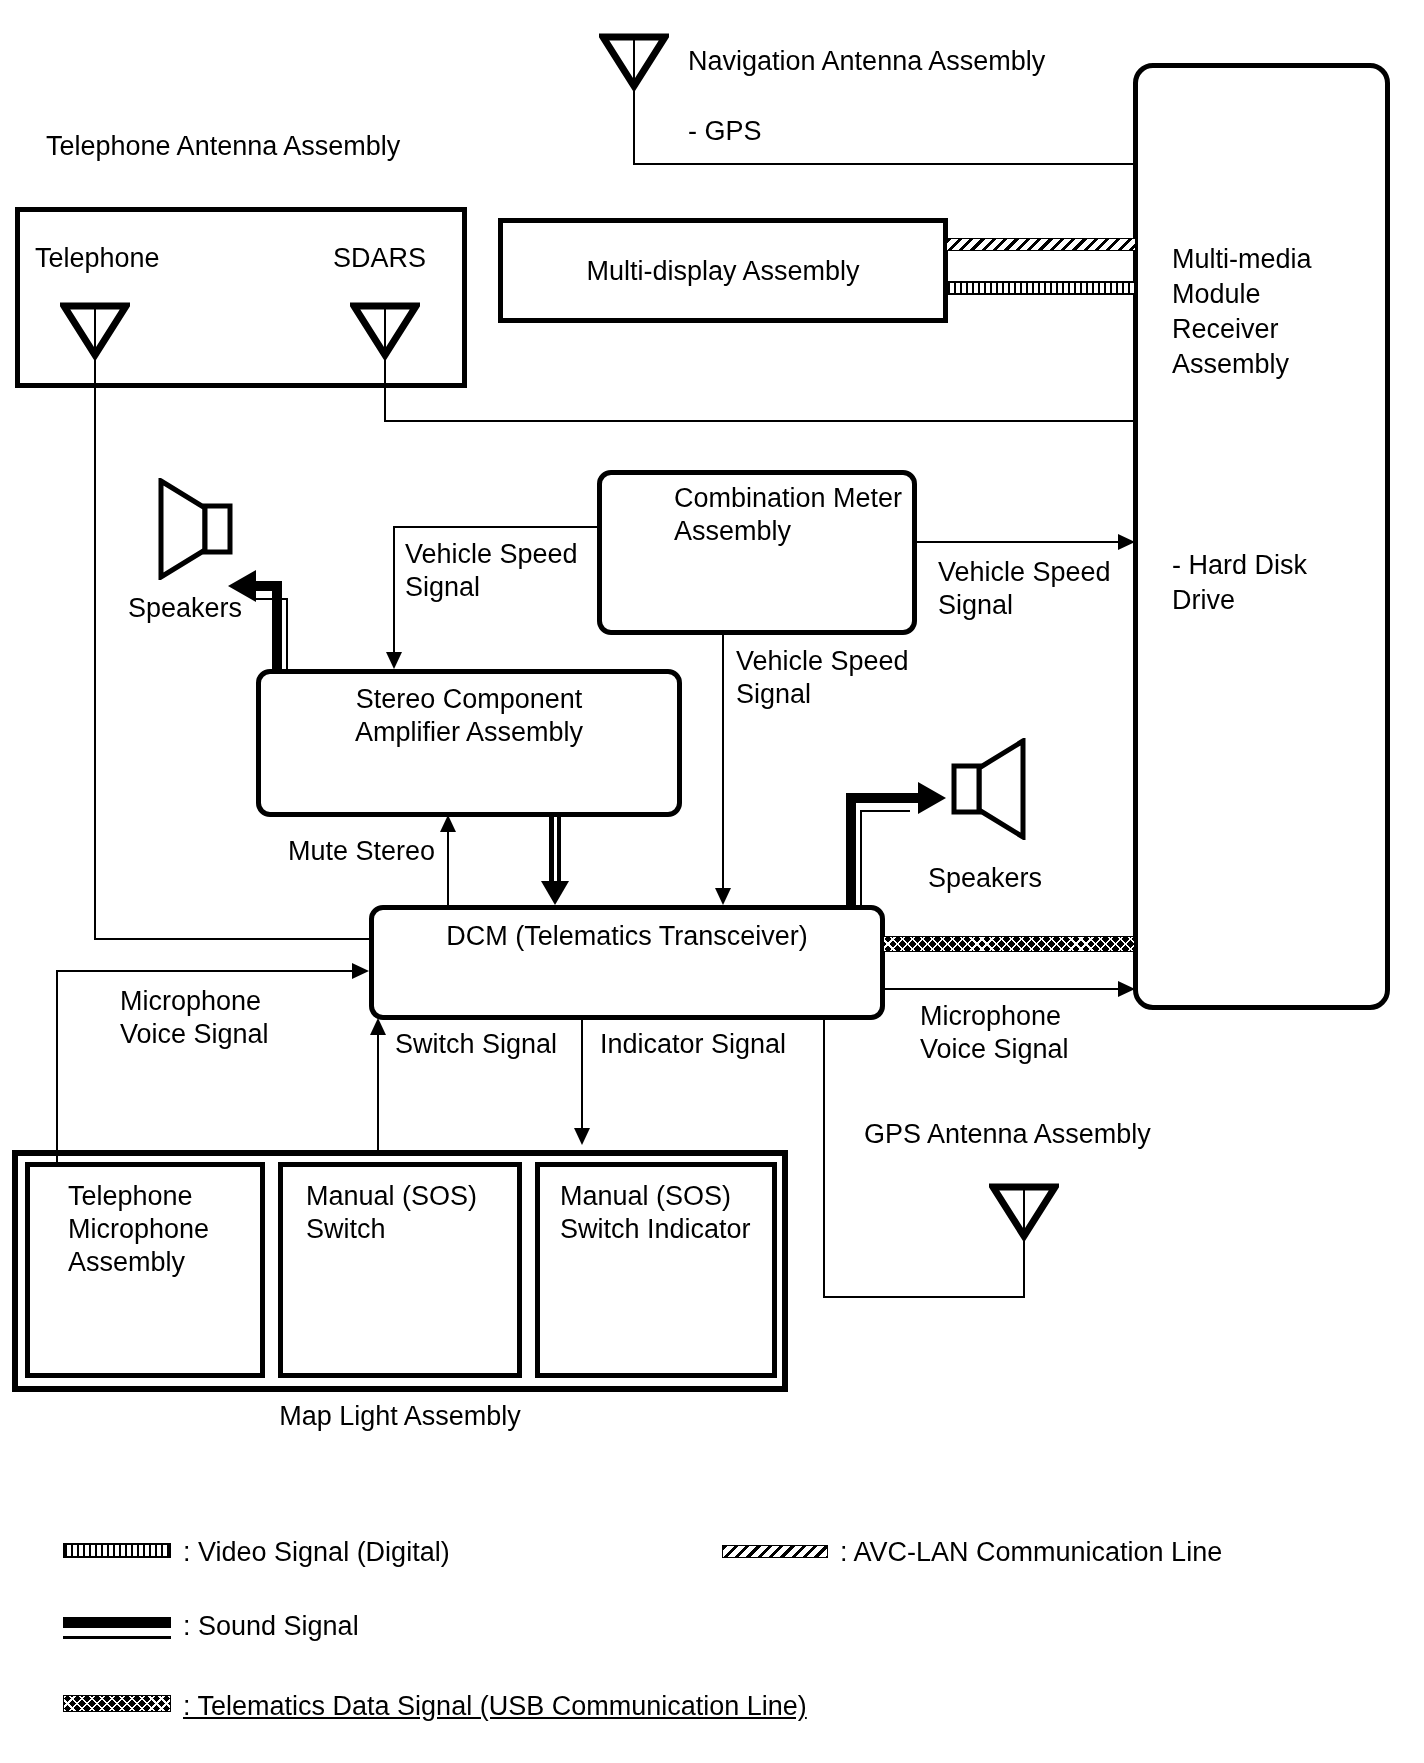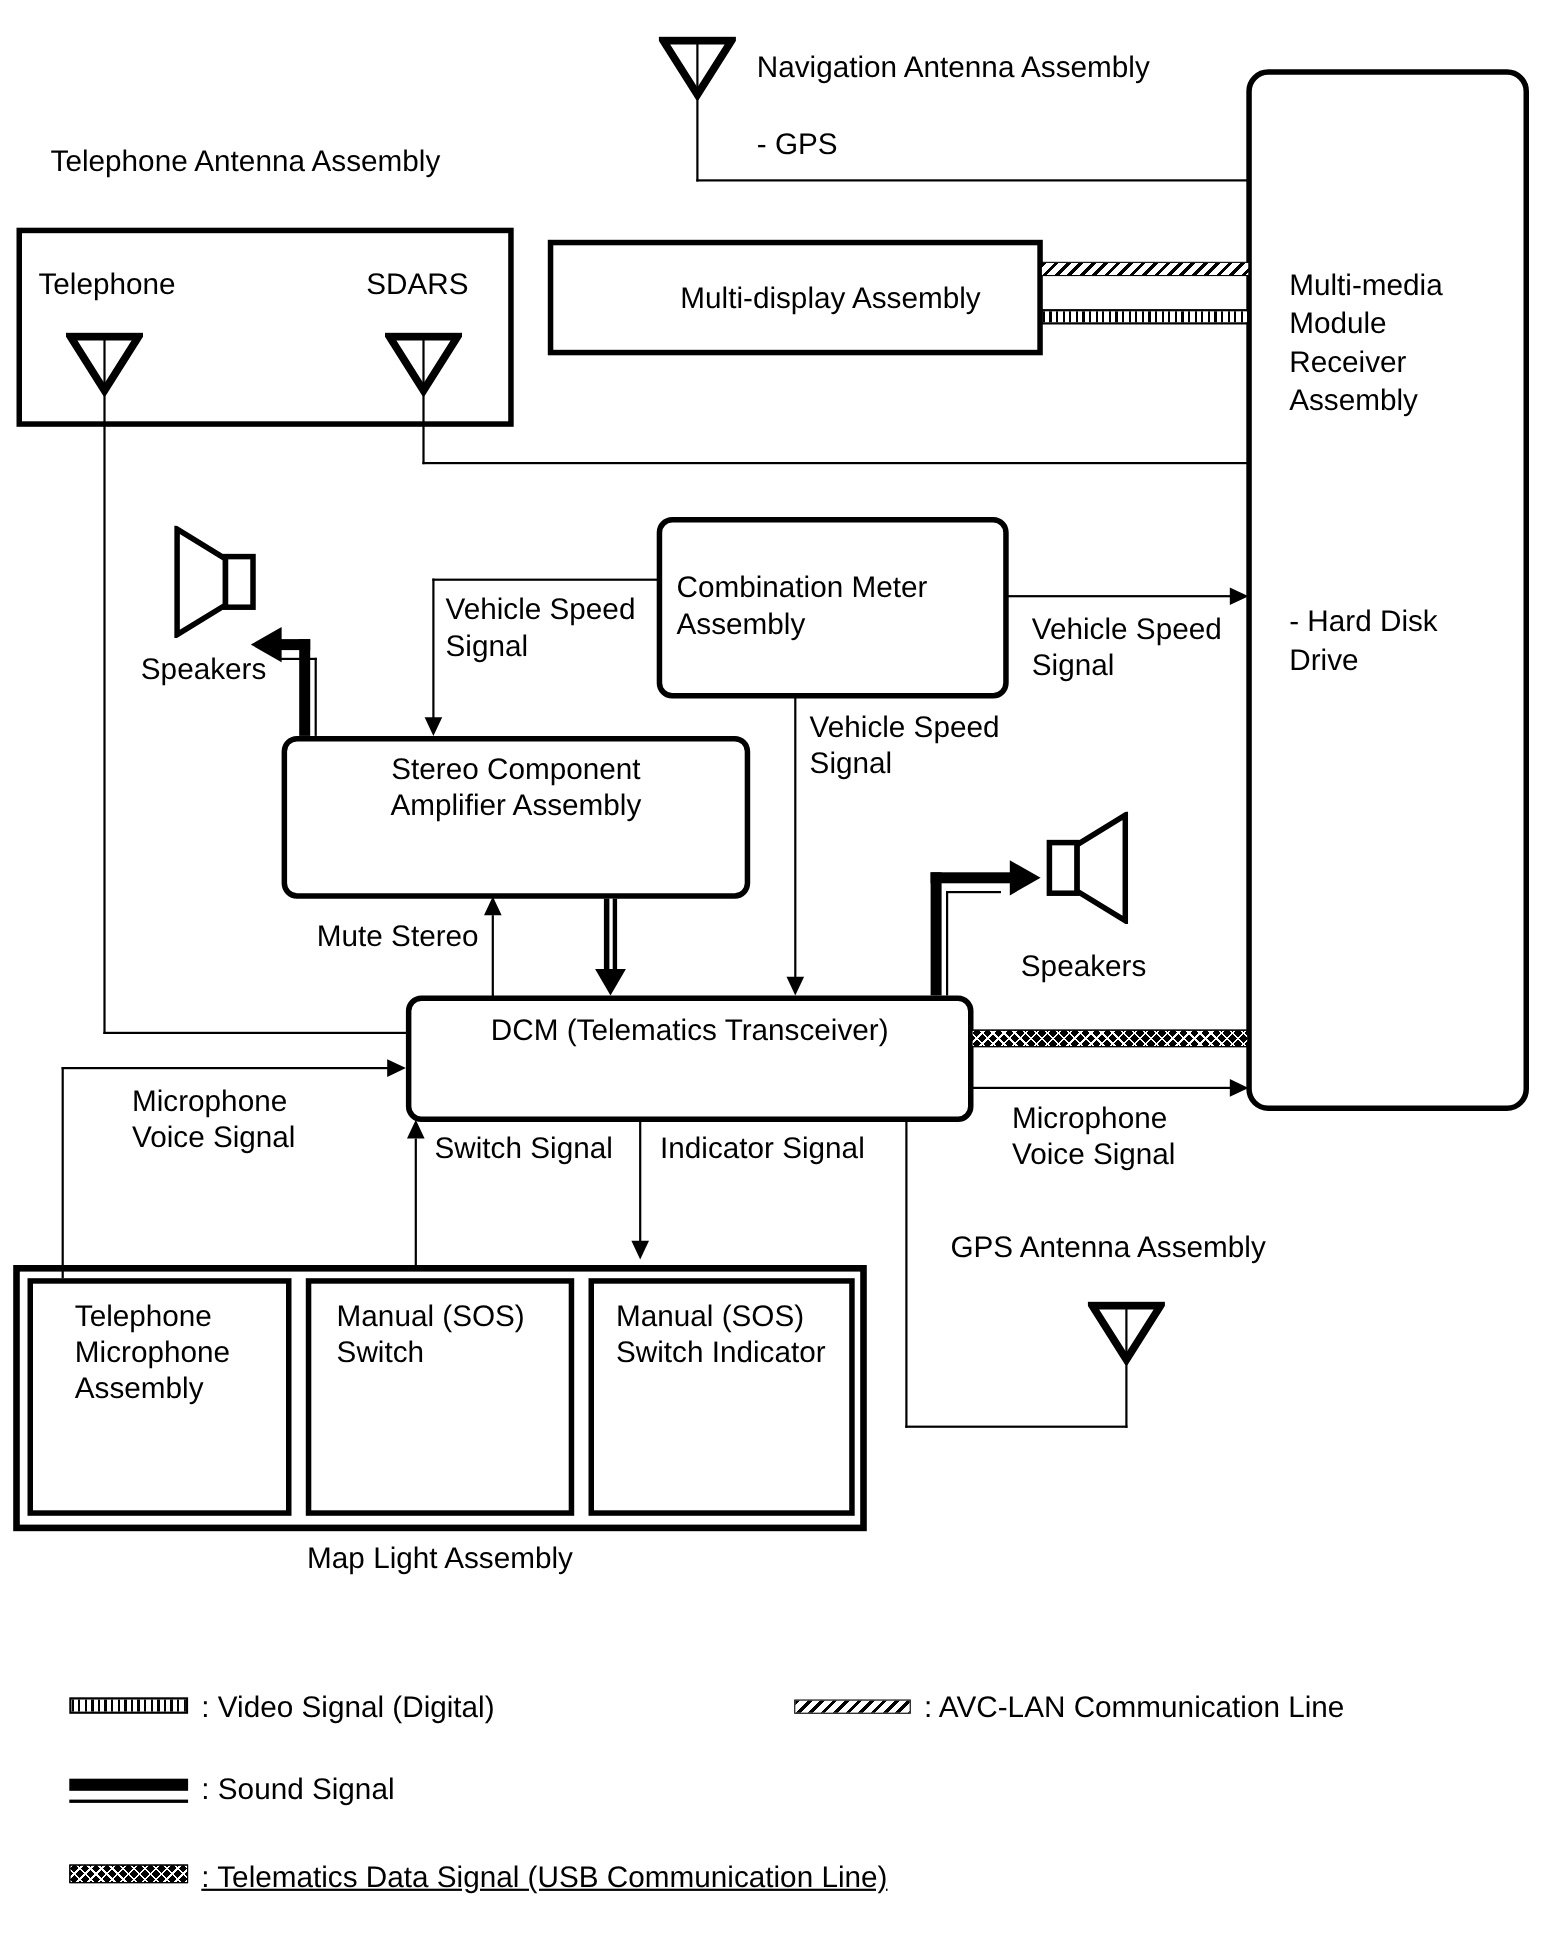--- a/index.html
+++ b/index.html
@@ -141,34 +141,34 @@
     <rect x="4" y="28" width="25" height="46" fill="#fff" stroke="#000" stroke-width="5"></rect>
   </svg>
 
   <div class="lbl" style="left:46px;top:130px;">Telephone Antenna Assembly</div>
   <div class="lbl" style="left:35px;top:242px;">Telephone</div>
   <div class="lbl" style="left:333px;top:242px;">SDARS</div>
 
   <div class="lbl" style="left:688px;top:45px;">Navigation Antenna Assembly</div>
   <div class="lbl" style="left:688px;top:115px;">- GPS</div>
 
-  <div class="lbl center" style="left:498px;top:255px;width:450px;padding-left:32px;">Multi-display Assembly</div>
+  <div class="lbl center" style="left:498px;top:255px;width:450px;">Multi-display Assembly</div>
 
   <div class="lbl" style="left:1172px;top:242px;line-height:35px;">
     <span>Multi-media</span>
     <span>Module</span>
     <span>Receiver</span>
     <span>Assembly</span>
   </div>
   <div class="lbl" style="left:1172px;top:548px;line-height:35px;">
     <span>- Hard Disk</span>
     <span>Drive</span>
   </div>
 
-  <div class="lbl center" style="left:563px;top:482px;width:292px;margin-top:36px;">
+  <div class="lbl center" style="left:622px;top:482px;width:292px;">
     <span style="display:block;text-align:left;padding-left:52px;">Combination Meter</span>
     <span style="display:block;text-align:left;padding-left:52px;">Assembly</span>
   </div>
 
   <div class="lbl center" style="left:256px;top:683px;width:426px;">
     <span>Stereo Component</span>
     <span>Amplifier Assembly</span>
   </div>
 
   <div class="lbl center" style="left:369px;top:920px;width:516px;">DCM (Telematics Transceiver)</div>

